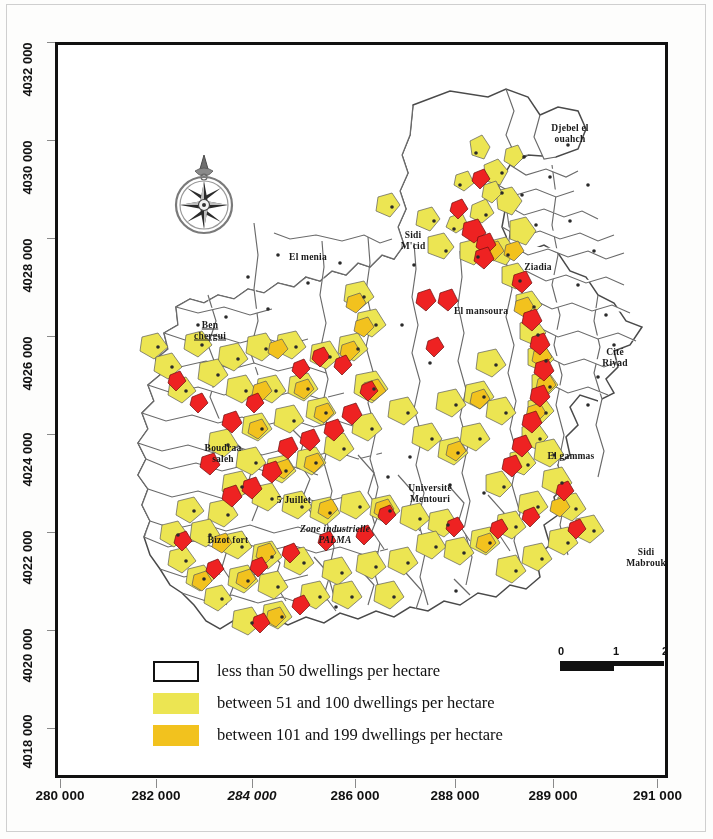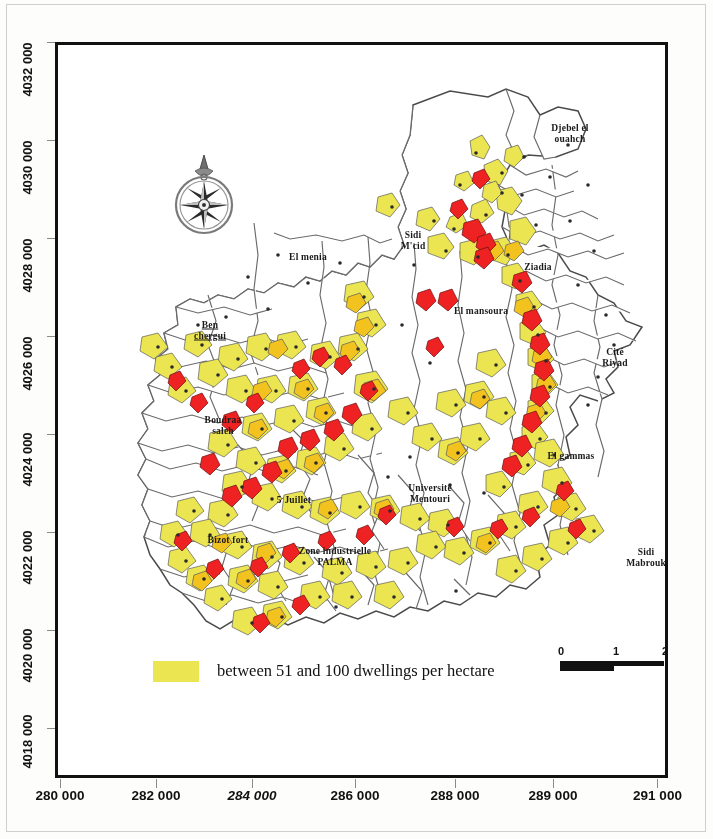--- a/index.html
+++ b/index.html
@@ -483,27 +483,27 @@
 ouahch</div>
         <div class="place" style="left: 355px; top: 195px; transform: translate(-50%, -50%);">Sidi
 M'cid</div>
         <div class="place" style="left: 250px; top: 212px; transform: translate(-50%, -50%);">El menia</div>
         <div class="place" style="left: 480px; top: 222px; transform: translate(-50%, -50%);">Ziadia</div>
         <div class="place" style="left: 423px; top: 266px; transform: translate(-50%, -50%);">El mansoura</div>
         <div class="place" style="left: 152px; top: 285px; transform: translate(-50%, -50%); text-decoration: underline;">Ben
 chergui</div>
         <div class="place" style="left: 533px; top: 312px; transform: translate(-50%, -50%); margin-left: 24px;">Cité
 Riyad</div>
-        <div class="place" style="left: 165px; top: 380px; transform: translate(-50%, -50%); text-align: center;">Boudraa
+        <div class="place" style="left: 165px; top: 408px; transform: translate(-50%, -50%); text-align: center;">Boudraa
 saleh</div>
         <div class="place" style="left: 513px; top: 411px; transform: translate(-50%, -50%);">El gammas</div>
         <div class="place" style="left: 236px; top: 455px; transform: translate(-50%, -50%);">5 Juillet</div>
         <div class="place" style="left: 372px; top: 448px; transform: translate(-50%, -50%);">Université
 Mentouri</div>
-        <div class="place" style="left: 277px; top: 511px; transform: translate(-50%, -50%);">Zone industrielle
+        <div class="place" style="left: 277px; top: 489px; transform: translate(-50%, -50%); font-style: italic;">Zone industrielle
 PALMA</div>
         <div class="place" style="left: 170px; top: 495px; transform: translate(-50%, -50%);">Bizot fort</div>
         <div class="place" style="left: 588px; top: 512px; transform: translate(-50%, -50%);">Sidi Mabrouk</div>
       </div>
 
     <div id="compass">
       <svg viewBox="0 0 72 86" width="72" height="86">
 
         <path d="M36 2 L40 16 L36 22 L32 16 Z" fill="#6e6e6e" stroke="#4a4a4a" stroke-width="1"></path>
         <path d="M27 18 Q36 12 45 18 Q40 24 36 22 Q32 24 27 18 Z" fill="#8a8a8a" stroke="#555" stroke-width=".8"></path>
@@ -541,20 +541,28 @@
       <div class="sb-bar" style="left:2px;width:54px;"></div>
       <div class="sb-bar low" style="left:56px;width:0px;"></div>
       <div class="sb-bar" style="left:56px;width:0px;"></div>
       <div class="sb-bar low" style="left:2px;width:54px;"></div>
       <div class="sb-bar" style="left:56px;width:50px;"></div>
     </div>
 
     <div id="legend">
       <div id="legend-rows">
           <div class="lg-row">
+            <div class="lg-swatch outline"></div>
+            <div class="lg-label">less than 50 dwellings per hectare</div>
+          </div>
+          <div class="lg-row">
             <div class="lg-swatch" style="background: rgb(236, 229, 82);"></div>
             <div class="lg-label">between 51 and 100 dwellings per hectare</div>
           </div>
+          <div class="lg-row">
+            <div class="lg-swatch" style="background: rgb(242, 194, 30);"></div>
+            <div class="lg-label">between 101 and 199 dwellings per hectare</div>
+          </div>
         </div>
     </div>
 
   </div>
 </div>
 
 </body></html>

